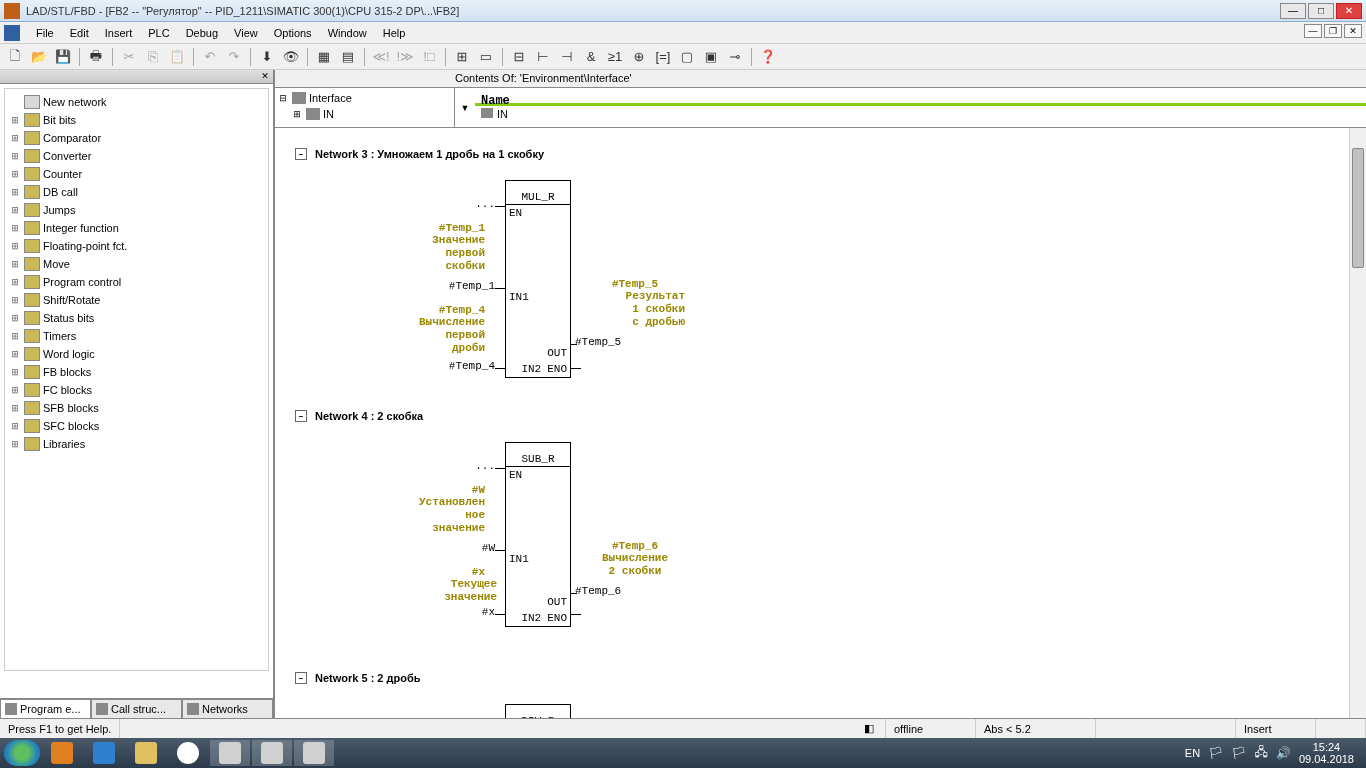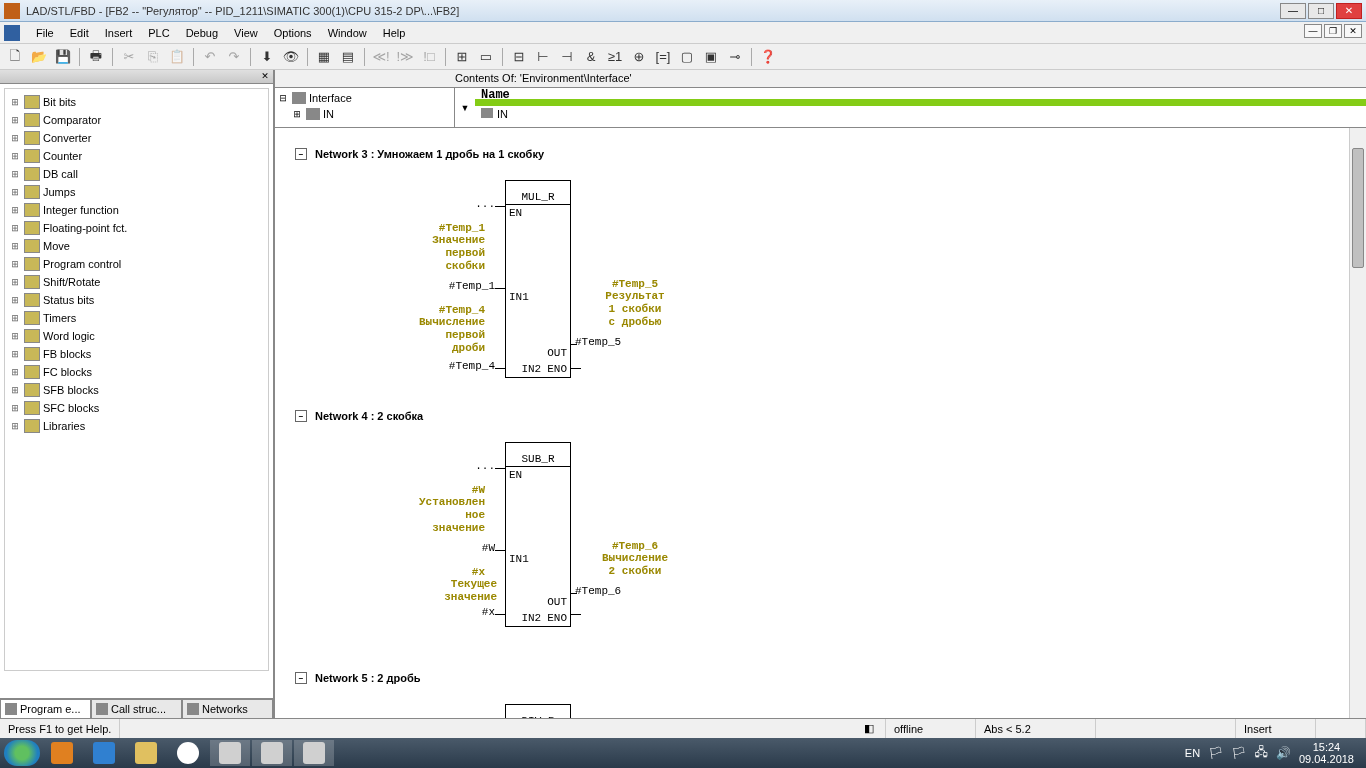--- a/index.html
+++ b/index.html
@@ -39,21 +39,21 @@
 .tabs .tab .ticon { width: 12px; height: 12px; background: #888; display: inline-block; flex-shrink: 0; }
 
 .main { flex: 1; display: flex; flex-direction: column; }
 .contents-bar { height: 18px; background: #f0f0f0; border-bottom: 1px solid #888; padding: 2px 180px; font-family: 'Courier New', monospace; font-size: 12px; }
 .interface-row { height: 40px; display: flex; border-bottom: 1px solid #888; }
 .if-left { width: 180px; border-right: 1px solid #888; padding: 2px; font-family: 'Courier New', monospace; font-size: 12px; }
 .if-line { display: flex; align-items: center; height: 16px; }
 .if-line .exp { width: 12px; font-size: 9px; text-align: center; }
 .if-line .iicon { width: 14px; height: 12px; background: #888; margin: 0 3px; }
 .if-right { flex: 1; }
-.if-right .hdr { height: 18px; border-bottom: 7px solid #84cc16; padding: 0 6px; font-family: 'Courier New', monospace; font-weight: bold; font-size: 12px; background: #fff; }
+.if-right .hdr { height: 18px; border-bottom: 3px solid #84cc16; padding: 6px 6px; font-family: 'Courier New', monospace; font-weight: bold; font-size: 12px; background: #fff; }
 .if-right .val { height: 18px; padding: 2px 6px; font-family: 'Courier New', monospace; font-size: 12px; }
 
 .canvas { flex: 1; overflow: auto; background: #fff; padding: 20px 0; position: relative; }
 .network { margin-bottom: 30px; padding-left: 20px; }
 .net-header { font-family: 'Courier New', monospace; font-size: 12px; font-weight: bold; margin-bottom: 20px; display: flex; align-items: center; }
 .net-header .exp { width: 12px; height: 12px; border: 1px solid #666; font-size: 8px; display: inline-flex; align-items: center; justify-content: center; margin-right: 8px; }
 .block-area { position: relative; height: 200px; margin-left: 80px; }
 .fblock { position: absolute; border: 1px solid #000; width: 66px; }
 .fblock .btitle { text-align: center; font-family: 'Courier New', monospace; font-size: 11px; border-bottom: 1px solid #000; padding: 1px 0; margin-top: 9px; }
 .fblock .port { font-family: 'Courier New', monospace; font-size: 11px; padding: 0 3px; height: 16px; line-height: 16px; }
@@ -155,20 +155,25 @@
 </div>
 
 <div class="workspace">
 
   <div class="sidebar">
     <div class="sidebar-top">
       <span class="xbtn">✕</span>
     </div>
     <div class="tree">
       <div class="tree-node">
+          <span class="exp"></span>
+          <span class="nicon neutral"></span>
+          <span>New network</span>
+        </div>
+      <div class="tree-node">
           <span class="exp">⊞</span>
           <span class="nicon"></span>
           <span>Bit bits</span>
         </div>
       <div class="tree-node">
           <span class="exp">⊞</span>
           <span class="nicon"></span>
           <span>Comparator</span>
         </div>
       <div class="tree-node">
@@ -325,21 +330,21 @@
 скобки</div>
           <div class="netlabel" style="left:40px; top:100px; width:80px;">#Temp_1</div>
           <div class="wire h" style="left:120px; top:108px; width:10px;"></div>
           <div class="netlabel comment" style="left:0; top:124px; width:110px;">#Temp_4</div>
           <div class="netlabel comment" style="left:0; top:136px; width:110px; white-space:pre-line; line-height:13px;">Вычисление
 первой
 дроби</div>
           <div class="netlabel" style="left:40px; top:180px; width:80px;">#Temp_4</div>
           <div class="wire h" style="left:120px; top:188px; width:10px;"></div>
           <div class="netlabel comment out" style="left:210px; top:98px; width:100px; text-align:center;">#Temp_5</div>
-          <div class="netlabel comment out" style="left:210px; top:110px; width:100px; white-space:pre-line; line-height:13px; text-align:center;">Результат
+          <div class="netlabel comment out" style="left:210px; top:110px; width:100px; white-space:pre-line; line-height:13px; text-align:right;">Результат
 1 скобки
 с дробью</div>
           <div class="netlabel out" style="left:200px; top:156px;">#Temp_5</div>
           <div class="wire h" style="left:196px; top:164px; width:6px;"></div>
           <div class="wire h" style="left:196px; top:188px; width:10px;"></div>
         </div>
       </div>
 
       <div class="network">
         <div class="net-header">

